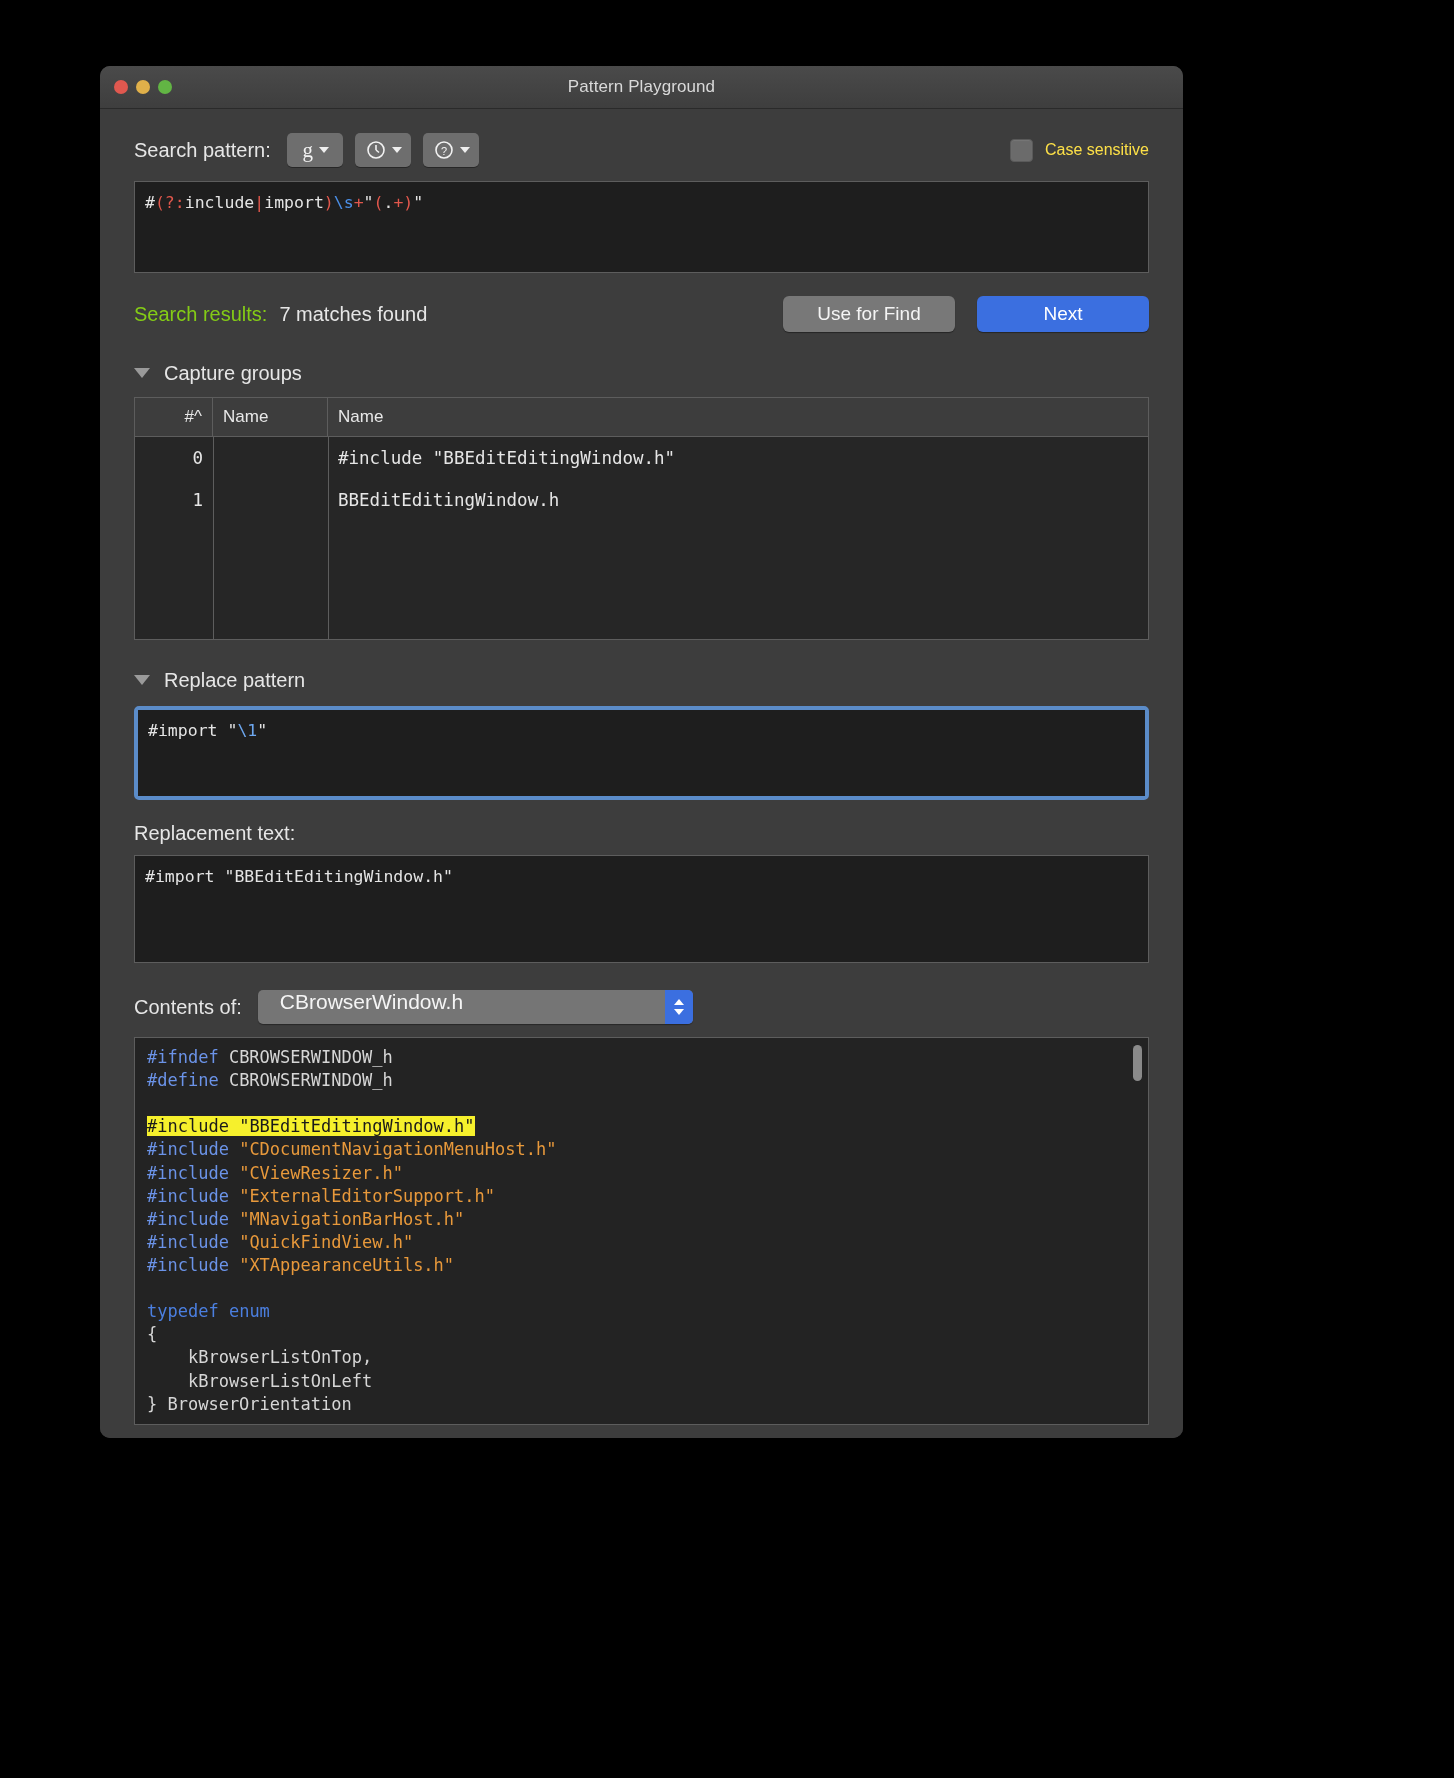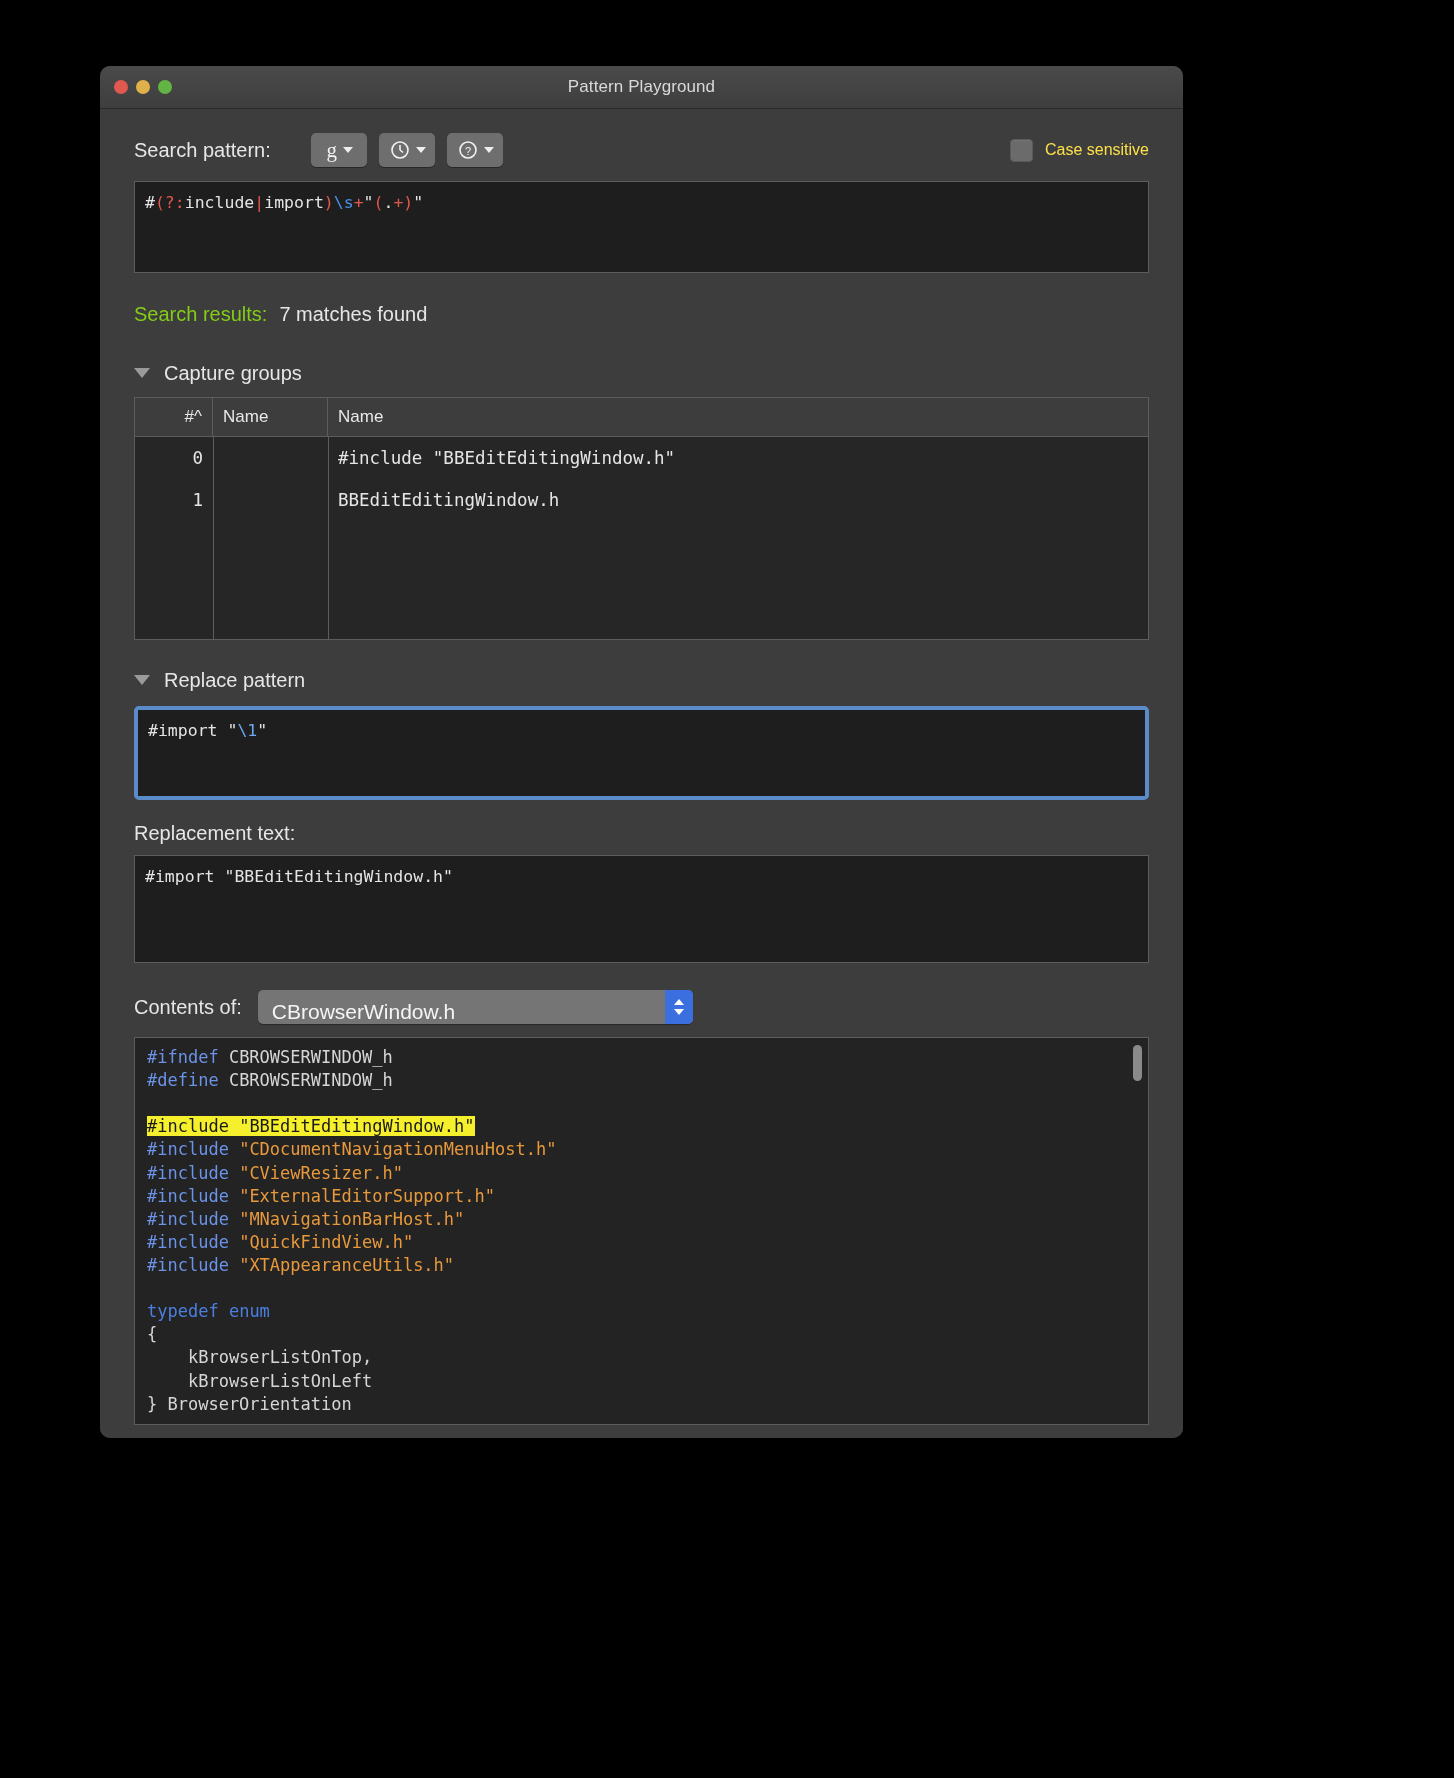--- a/index.html
+++ b/index.html
@@ -75,21 +75,20 @@
     background: #3d3d3d;
     display: flex;
     flex-direction: column;
   }
 
   
   .row-search {
     display: flex;
     align-items: center;
     height: 38px;
-    gap: 24px;
   }
   .label-main {
     color: #e6e6e6;
     font-size: 20px;
   }
   .seg-buttons {
     display: flex;
     gap: 12px;
     margin-left: 16px;
   }
@@ -287,22 +286,22 @@
     height: 36px;
     gap: 16px;
   }
   .popup {
     position: relative;
     background: #757575;
     border-radius: 5px;
     height: 34px;
     width: 435px;
     display: flex;
-    align-items: flex-end;
-    padding-left: 14px;
+    align-items: flex-start;
+    padding-left: 22px;
     box-sizing: border-box;
     color: #f5f5f5;
     font-size: 21px;
     box-shadow: 0 1px 1px rgba(0,0,0,0.35);
     cursor: default;
   }
   .popup-arrows {
     position: absolute;
     right: 0; top: 0; bottom: 0;
     width: 28px;
@@ -416,20 +415,24 @@
           <span class="checkbox"></span>
           <span class="case-label">Case sensitive</span>
         </div>
       </div>
 
       <div class="code-field" id="search-pattern-field"><span class="tok-plain">#</span><span class="tok-meta">(?:</span><span class="tok-plain">include</span><span class="tok-meta">|</span><span class="tok-plain">import</span><span class="tok-meta">)</span><span class="tok-class">\s</span><span class="tok-meta">+</span><span class="tok-plain">"</span><span class="tok-meta">(</span><span class="tok-plain">.</span><span class="tok-meta">+</span><span class="tok-meta">)</span><span class="tok-plain">"</span></div>
 
       <div class="row-results">
         <span class="results-label">Search results:</span>
         <span class="results-value">7 matches found</span>
+        <div class="btn-group">
+          <button class="btn btn-secondary">Use for Find</button>
+          <button class="btn btn-primary">Next</button>
+        </div>
       </div>
 
       <div class="disclosure">
         <span class="tri"></span>
         <span class="disclosure-label">Capture groups</span>
       </div>
 
       <div class="table">
         <div class="thead">
           <div class="th col-num">#^</div>

